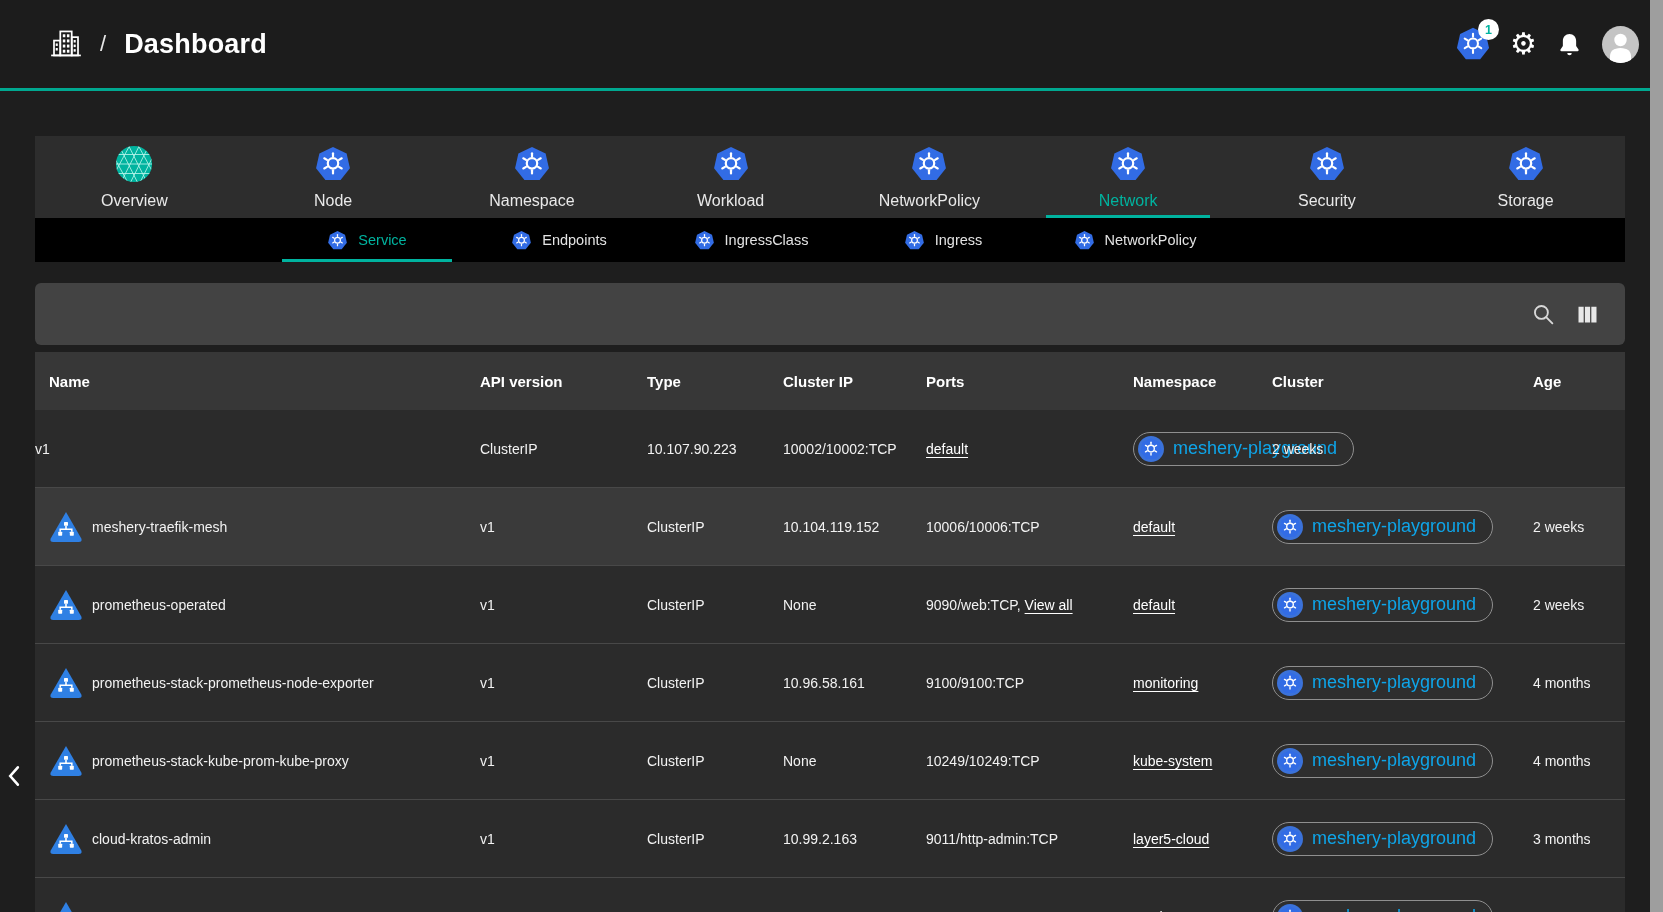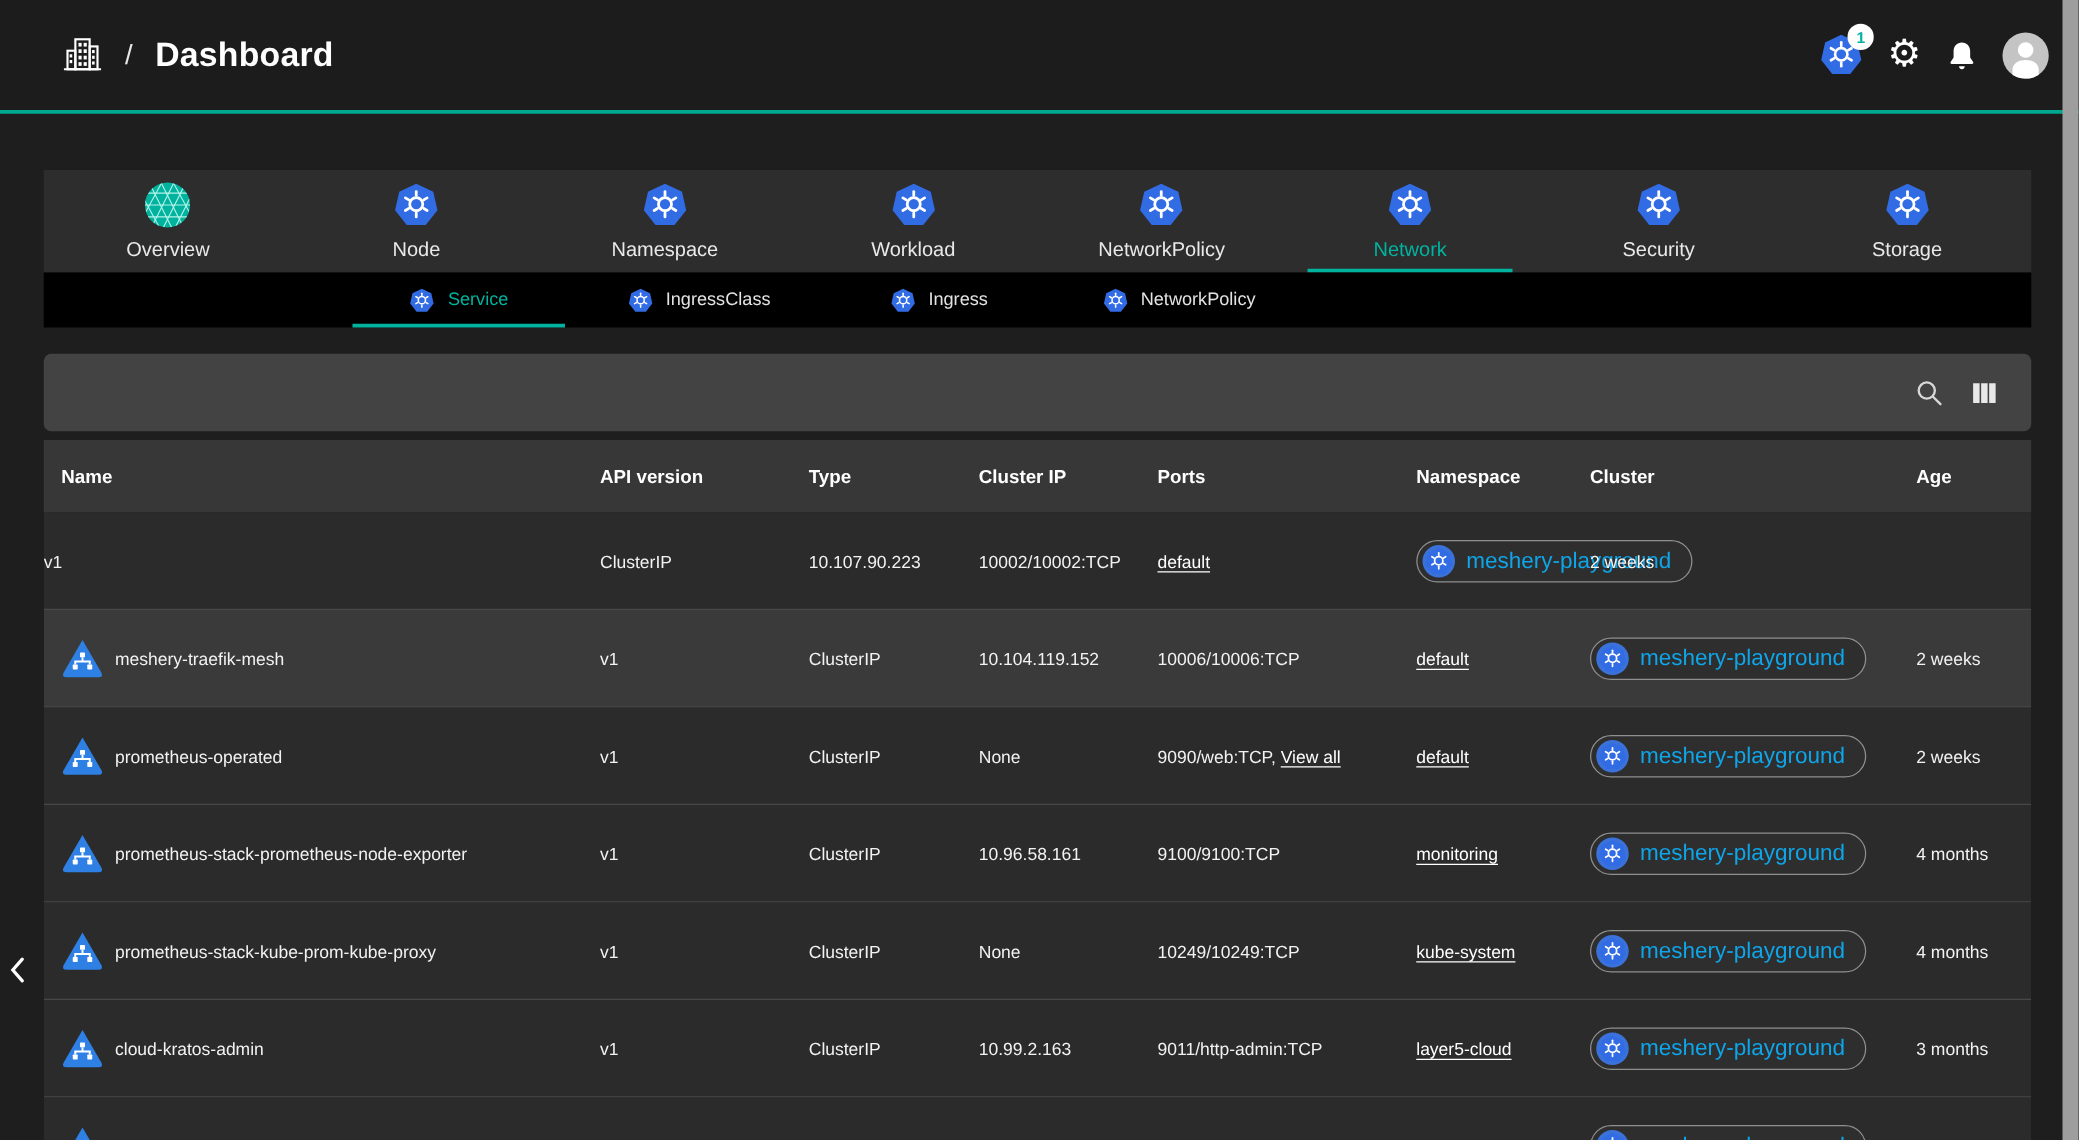--- a/index.html
+++ b/index.html
@@ -256,20 +256,26 @@
 <div class="subtabs">
   <div class="subtabs-row">
 
       <div class="subtab selected">
         <svg class="subtab-ico">
           <use href="#k8s-icon"></use>
         </svg>
         <span class="subtab-label">Service</span>
       </div>
 
+      <div class="subtab">
+        <svg class="subtab-ico">
+          <use href="#k8s-icon"></use>
+        </svg>
+        <span class="subtab-label">Endpoints</span>
+      </div>
 
       <div class="subtab">
         <svg class="subtab-ico">
           <use href="#k8s-icon"></use>
         </svg>
         <span class="subtab-label">IngressClass</span>
       </div>
 
       <div class="subtab">
         <svg class="subtab-ico">

